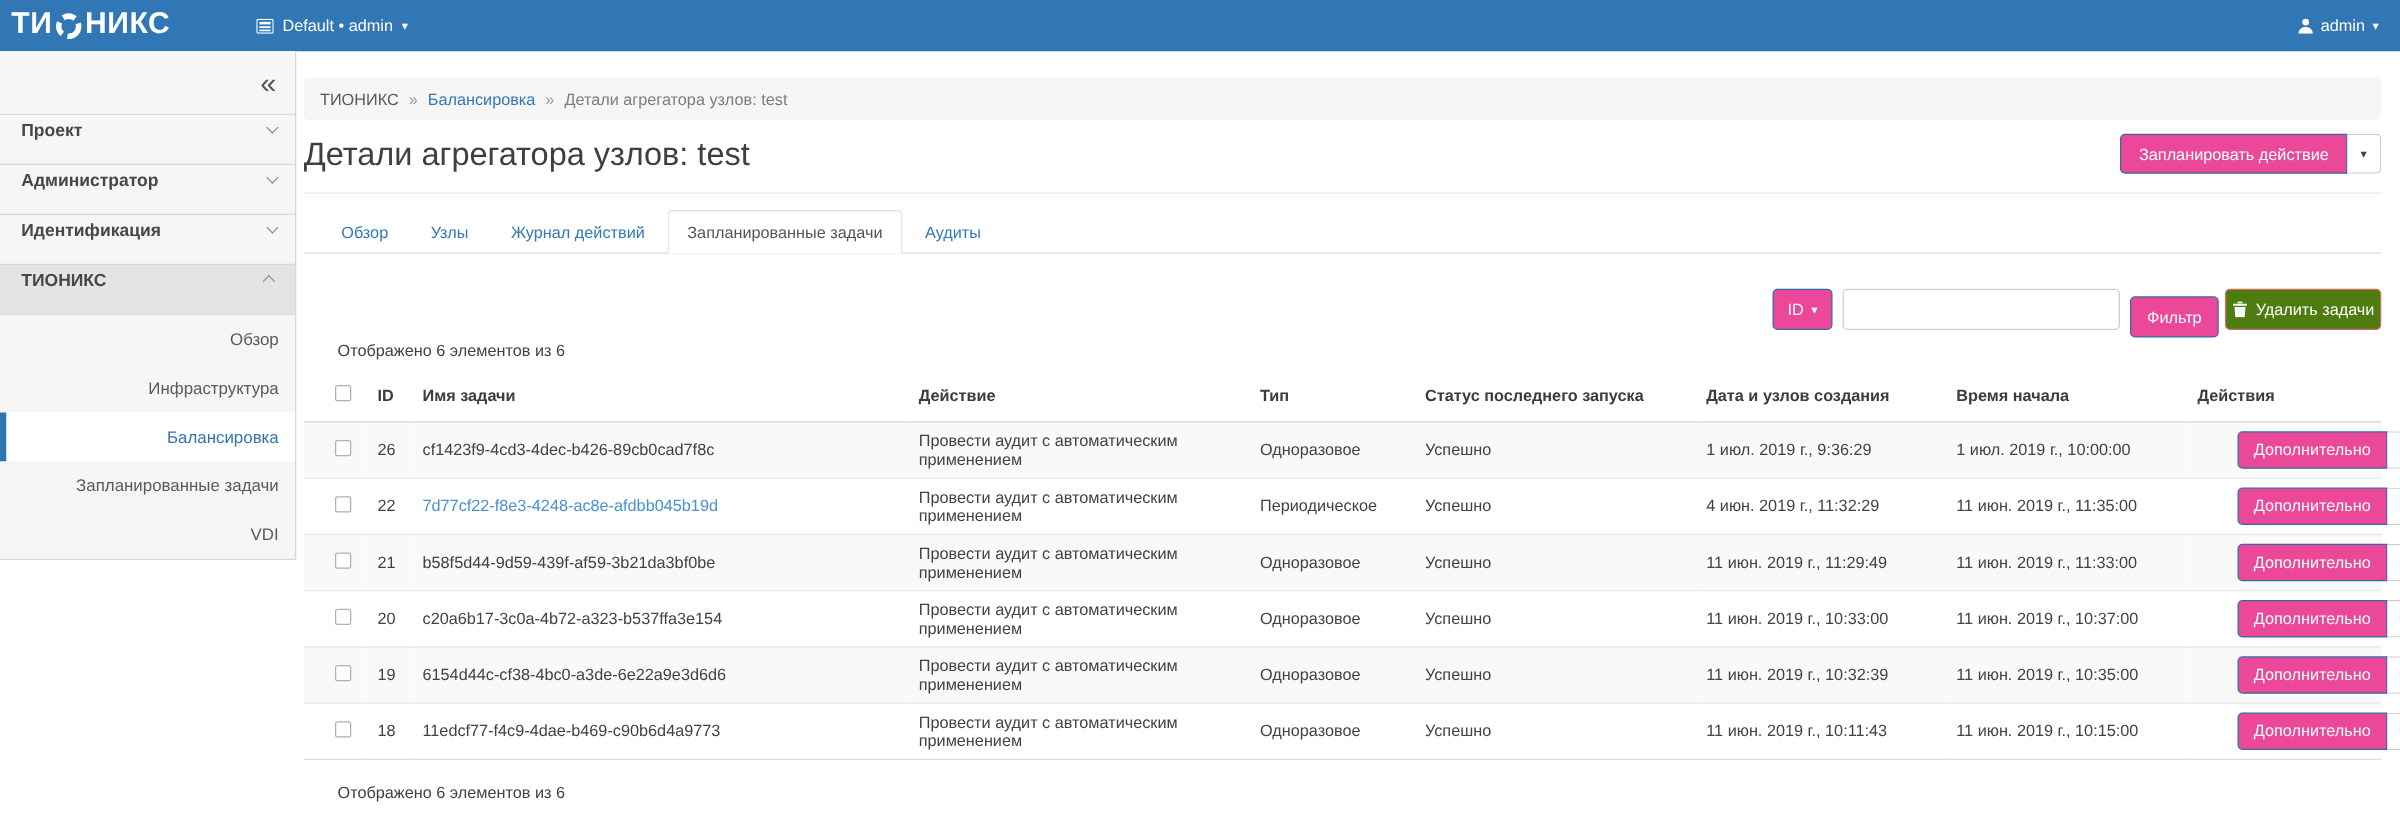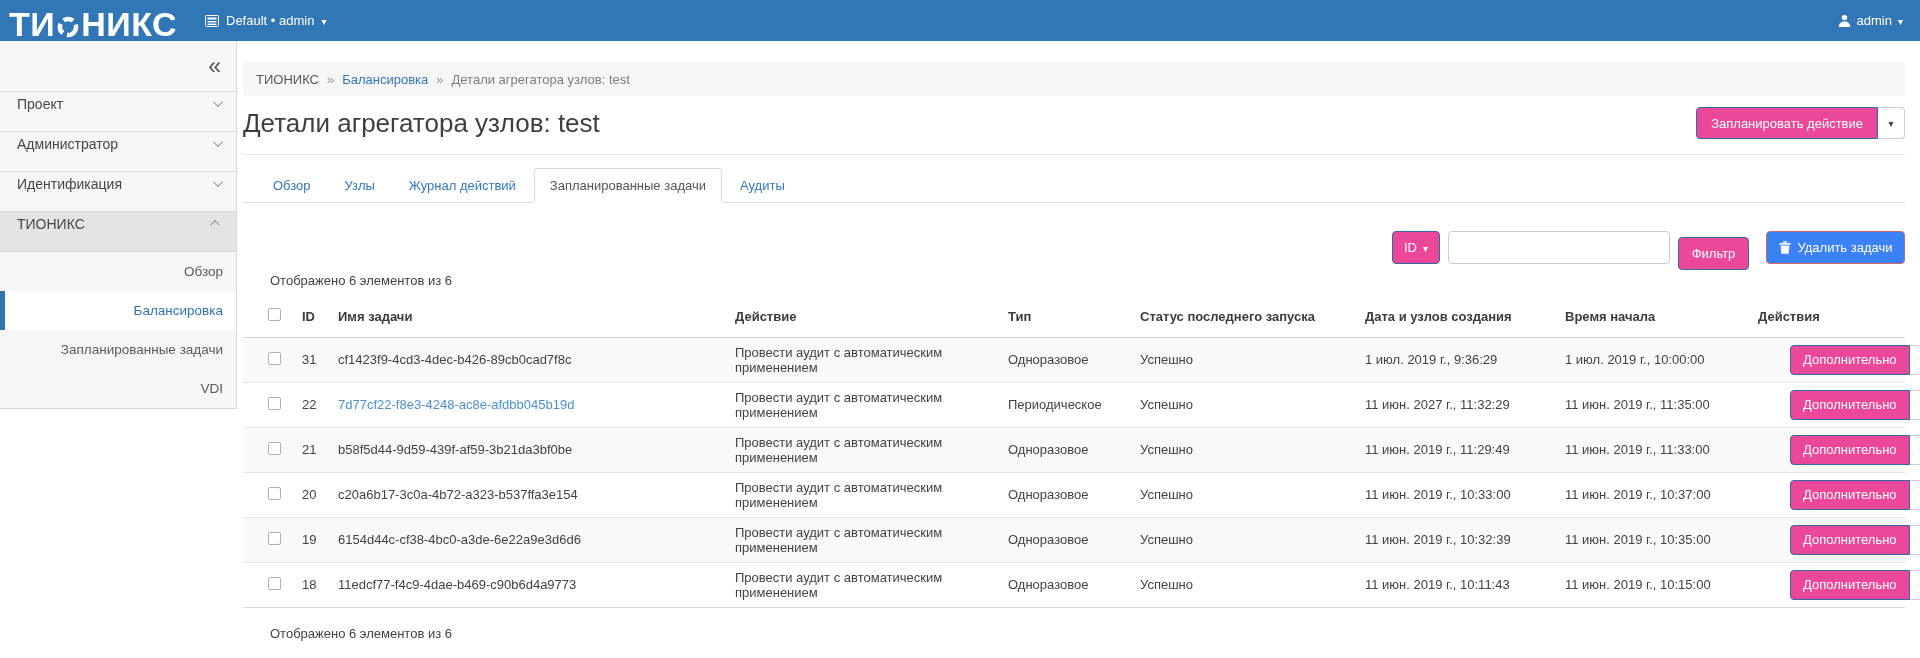--- a/index.html
+++ b/index.html
@@ -3,33 +3,33 @@
 <meta charset="utf-8">
 <style>
   * { box-sizing: border-box; margin: 0; padding: 0; }
   html,body { width:1920px; height:658px; overflow:hidden; }
   body {
     font-family: "Liberation Sans", "DejaVu Sans", sans-serif;
     font-size: 13px; color:#424242; background:#fff;
   }
   
   .topbar { position:absolute; top:0; left:0; width:1920px; height:41px; background:#3277b5; color:#fff; }
-  .logo { position:absolute; left:9px; top:5px; font-size:34px; font-weight:bold; letter-spacing:.5px; display:flex; align-items:center; }
+  .logo { position:absolute; left:9px; top:5px; font-size:24px; font-weight:bold; letter-spacing:.5px; display:flex; align-items:center; }
   .logo svg { margin:2px 1px 0 1px; }
   .ctx { position:absolute; left:205px; top:0; height:41px; display:flex; align-items:center; gap:7px; font-size:13px; cursor:pointer; }
   .user { position:absolute; right:17px; top:0; height:41px; display:flex; align-items:center; gap:6px; font-size:13px; cursor:pointer; }
   .caret { font-size:10px; line-height:1; position:relative; top:1px; }
   
   .sidebar { position:absolute; top:41px; left:0; width:237px; background:#f6f6f6;
              border-right:1px solid #d8d8d8; border-bottom:1px solid #d8d8d8; }
   .collapse-cell { height:51px; display:flex; align-items:center; justify-content:flex-end;
                    padding-right:15px; border-bottom:1px solid #d9d9d9; font-size:23px; color:#555; cursor:pointer; }
   .section { height:40px; display:flex; align-items:center; justify-content:space-between;
              padding:0 16px 16px 17px; border-bottom:1px solid #d9d9d9; color:#474747;
-             font-weight:normal; font-size:14px; cursor:pointer; }
+             font-weight:bold; font-size:14px; cursor:pointer; }
   .section.open { background:#e4e4e4; }
   .chev { width:7px; height:7px; border-right:1.5px solid #8d8d8d; border-bottom:1.5px solid #8d8d8d; display:inline-block; }
   .chev.down { transform:rotate(45deg) translateY(-2px); }
   .chev.up   { transform:rotate(-135deg) translateY(-2px); }
   .submenu .item { height:39px; display:flex; align-items:center; justify-content:flex-end;
                    padding-right:13px; color:#5b5b5b; font-size:13.5px; cursor:pointer; position:relative; }
   .submenu .item.active { background:#fff; color:#2f76b0; }
   .submenu .item.active::before { content:""; position:absolute; left:0; top:0; bottom:0; width:5px; background:#2f76b0; }
   
   .main { position:absolute; top:41px; left:237px; width:1683px; height:617px; padding:0 15px 0 6px; }
@@ -55,21 +55,21 @@
   .nav-tabs li { margin-bottom:-1px; margin-right:2px; }
   .nav-tabs a { display:block; padding:9px 15px; color:#3178b9; text-decoration:none;
                 border:1px solid transparent; border-radius:4px 4px 0 0; cursor:pointer; }
   .nav-tabs li.active a { color:#555; background:#fff; border-color:#ddd #ddd transparent; cursor:default; }
   .filter-row { position:absolute; top:57px; right:0; display:flex; align-items:center; }
   .filter-row .btn { height:33px; }
   .id-btn { width:48px; gap:6px; }
   .search-input { width:222px; height:33px; border:1px solid #ccc; border-radius:4px; margin:0 8px;
                   padding:0 10px; font-family:inherit; font-size:13px; color:#424242; }
   .filter-btn { width:71px; margin-right:5px;margin-top:12px; }
-  .delete-btn { width:139px; background:#3b82f6; border-color:#d9675f; color:#fff; gap:7px;margin-left:12px; }
+  .delete-btn { width:125px; background:#4d7c0f; border-color:#d9675f; color:#fff; gap:7px; }
   
   .counter-top { margin:14px 0 8px 27px; color:#424242; }
   table { width:100%; border-collapse:collapse; table-layout:fixed; border-bottom:1px solid #ddd; }
   th { text-align:left; font-size:13px; color:#3c3c3c; height:41px; padding:0 8px;
        vertical-align:middle; border-bottom:1px solid #d5d5d5; }
   td { height:45px; padding:0 8px; vertical-align:middle; border-top:1px solid #e7e7e7; }
   tbody tr:first-child td { border-top:none; }
   tbody tr:nth-child(odd) td { background:#f9f9f9; }
   th:first-child, td:first-child { padding-left:25px; }
   .checkbox { width:13px; height:13px; border:1px solid #b0b0b0; border-radius:2px; background:#fff;
@@ -128,20 +128,21 @@
       <div class="section">
         <span>Идентификация</span>
         <span class="chev down"></span>
       </div>
       <div class="section open">
         <span>ТИОНИКС</span>
         <span class="chev up"></span>
       </div>
       <div class="submenu">
         <div class="item">Обзор</div>
+        <div class="item">Инфраструктура</div>
         <div class="item active">Балансировка</div>
         <div class="item">Запланированные задачи</div>
         <div class="item">VDI</div>
       </div>
     </div>
 </div>
 
 <div class="main">
 
   <div class="breadcrumb" id="breadcrumb">
@@ -221,21 +222,21 @@
         <th>Тип</th>
         <th>Статус последнего запуска</th>
         <th>Дата и узлов создания</th>
         <th>Время начала</th>
         <th>Действия</th>
       </tr>
     </thead>
     <tbody id="table-body">
   <tr>
     <td><span class="checkbox"></span></td>
-    <td>31</td>
+    <td>26</td>
     <td>cf1423f9-4cd3-4dec-b426-89cb0cad7f8c</td>
     <td>Провести аудит с автоматическим применением</td>
     <td>Одноразовое</td>
     <td>Успешно</td>
     <td>1 июл. 2019 г., 9:36:29</td>
     <td>1 июл. 2019 г., 10:00:00</td>
     <td>
       <div class="split row-split">
         <button class="btn btn-primary main-part">Дополнительно</button>
         <button class="btn caret-part">
@@ -245,21 +246,21 @@
     </td>
   </tr>
 
   <tr>
     <td><span class="checkbox"></span></td>
     <td>22</td>
     <td><span class="uuid-link">7d77cf22-f8e3-4248-ac8e-afdbb045b19d</span></td>
     <td>Провести аудит с автоматическим применением</td>
     <td>Периодическое</td>
     <td>Успешно</td>
-    <td>11 июн. 2027 г., 11:32:29</td>
+    <td>4 июн. 2019 г., 11:32:29</td>
     <td>11 июн. 2019 г., 11:35:00</td>
     <td>
       <div class="split row-split">
         <button class="btn btn-primary main-part">Дополнительно</button>
         <button class="btn caret-part">
                 <span class="caret">▾</span>
               </button>
       </div>
     </td>
   </tr>

